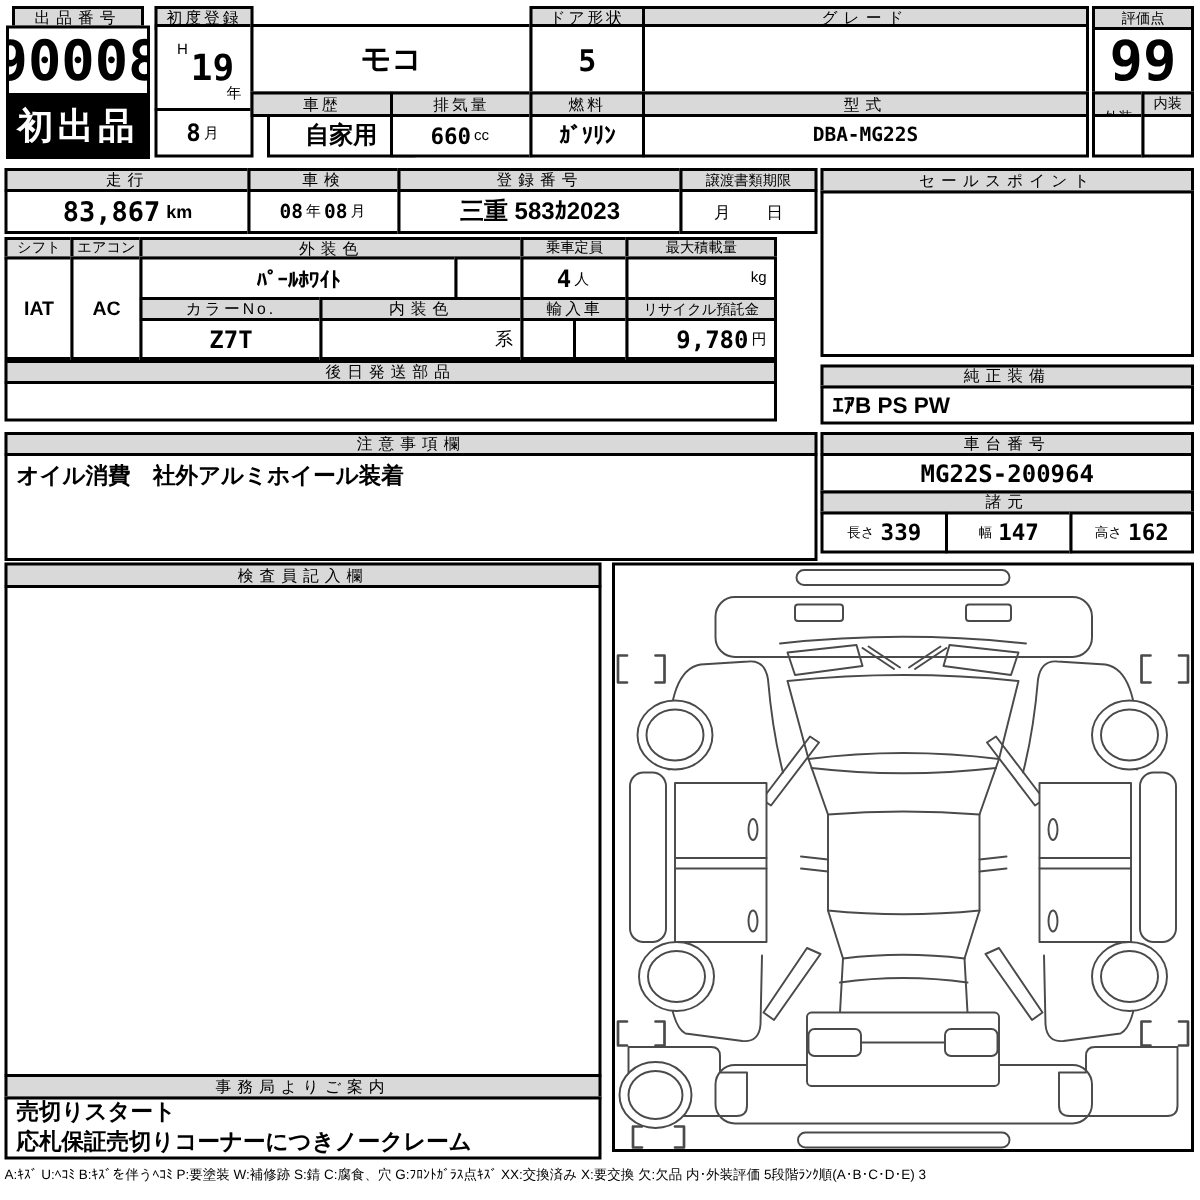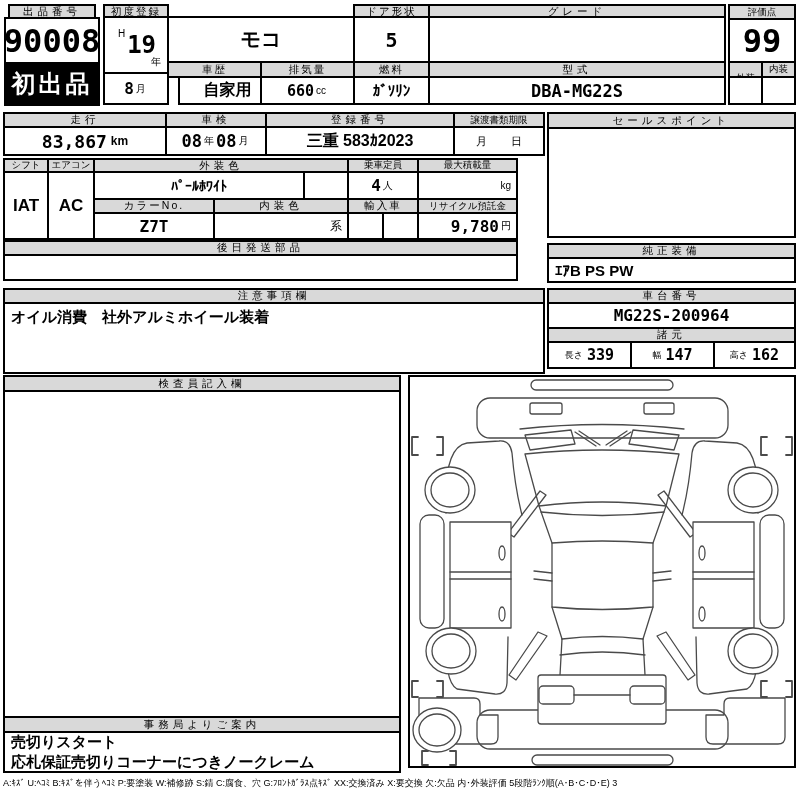--- a/index.html
+++ b/index.html
@@ -12,22 +12,22 @@
   .hd.wide{letter-spacing:4px;}
   .hd.tight{font-size:9.5px;letter-spacing:0;}
   .v{font-weight:bold;font-size:16px;}
   .num{font-family:"DejaVu Sans Mono","Liberation Mono",monospace;}
   .left{justify-content:flex-start;padding-left:6px;}
   .right{justify-content:flex-end;padding-right:5px;}
   .top{align-items:flex-start;padding-top:4px;}
   .badge{background:var(--badge-bg,#000);color:var(--badge-text,#fff);
     font-size:24px;font-weight:bold;letter-spacing:3px;}
   .u{font-size:10px;font-weight:normal;margin:0 2px;}
-  .fs28{font-size:32px;}.fs24{font-size:24px;}.fs20{font-size:20px;}
-  .fs18{font-size:18px;}.fs17{font-size:17px;}.fs15{font-size:15px;text-align:center;}
+  .fs28{font-size:37px;}.fs24{font-size:24px;}.fs20{font-size:20px;}
+  .fs18{font-size:18px;}.fs17{font-size:13px;}.fs15{font-size:15px;text-align:center;}
   .fs14{font-size:14px;}.fs12{font-size:12px;font-weight:normal;}
   #legend{position:absolute;left:3px;top:777px;width:794px;font-size:9px;
     letter-spacing:0;white-space:nowrap;overflow:hidden;}
   .speclab{font-size:9px;font-weight:normal;margin-right:4px;}
   .officeln{line-height:20px;font-size:15px;font-weight:bold;}
   svg{display:block;}
 </style>
 </head>
 <body>
 

